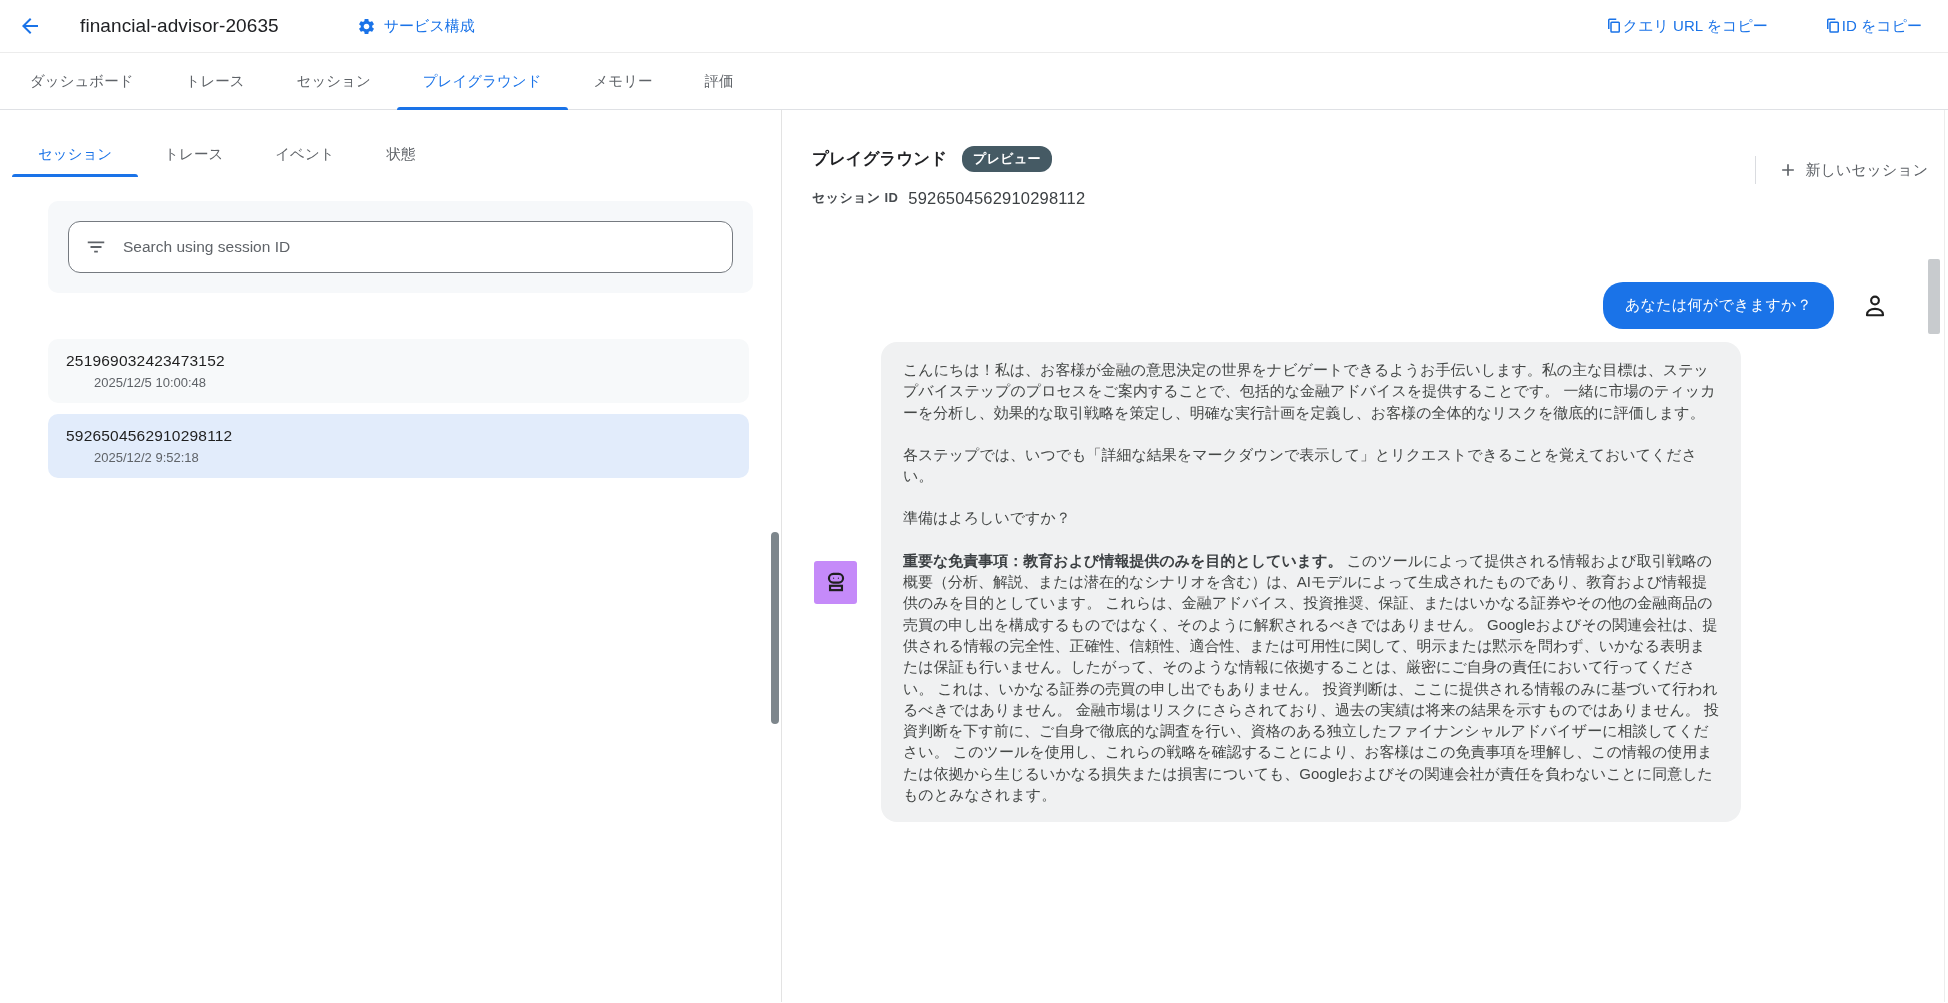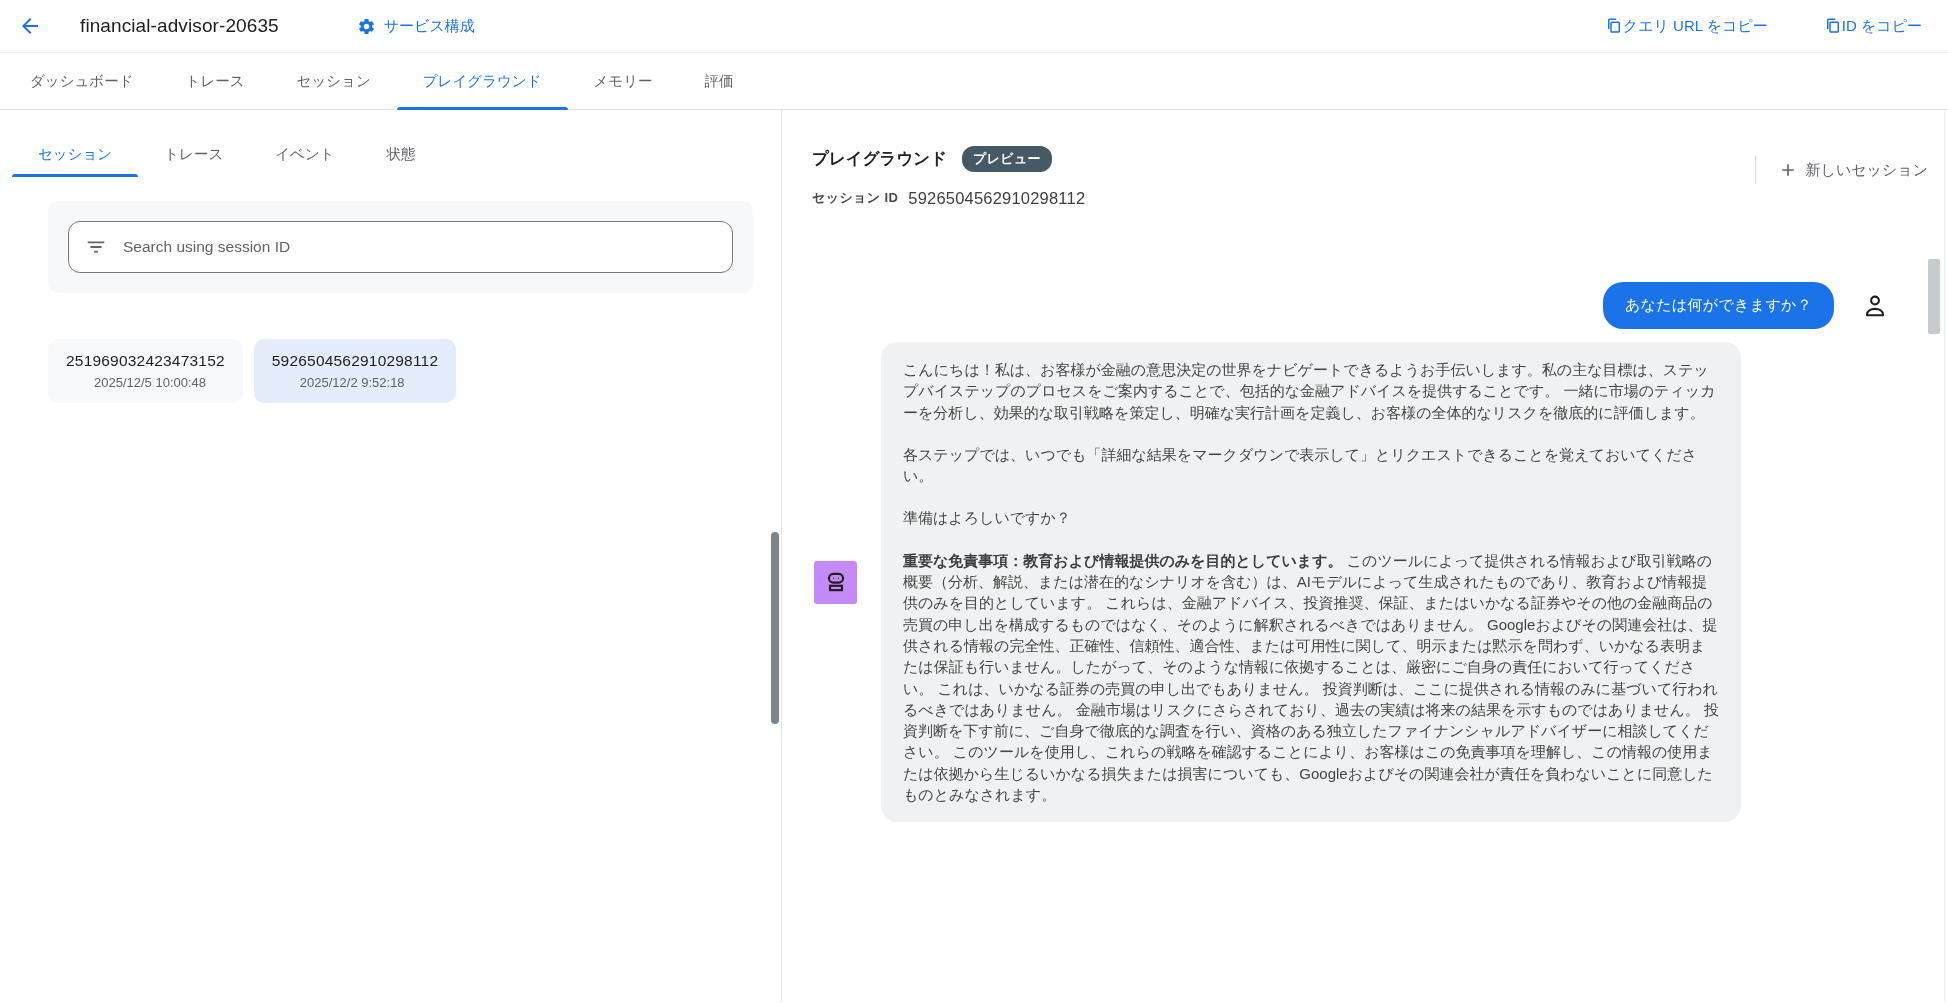--- a/index.html
+++ b/index.html
@@ -39,21 +39,21 @@
 
   
   .search-wrap { margin:24px 28px 0 48px; background:#f6f8fa; border-radius:10px; padding:20px 20px; }
   .search-box { display:flex; align-items:center; height:52px; background:#fff;
     border:1px solid #757a80; border-radius:12px; padding:0 16px; }
   .search-box input { border:none; outline:none; flex:1; font-size:15.5px; color:#202124;
     font-family:inherit; background:transparent; margin-left:16px; }
   .search-box input::placeholder { color:#5f6368; }
 
   
-  .session-list { margin:46px 32px 0 48px; display:flex; flex-direction:row; gap:11px; }
+  .session-list { margin:46px 32px 0 48px; display:flex; flex-direction:column; gap:11px; }
   .session-item { border-radius:10px; padding:13px 18px; background:#f7f9fa; cursor:pointer; }
   .session-item.selected { background:#e2ecfb; }
   .session-id { font-size:15.5px; color:#1f1f1f; letter-spacing:.2px; }
   .session-ts { font-size:13px; color:#5f6368; margin-top:5px;margin-left:28px; }
 
   .left-scrollbar { position:absolute; right:2px; top:422px; width:8px; height:192px;
     background:#7d868c; border-radius:5px; }
 
   
   .pg-header { padding:36px 0 0 30px; position:relative; }

